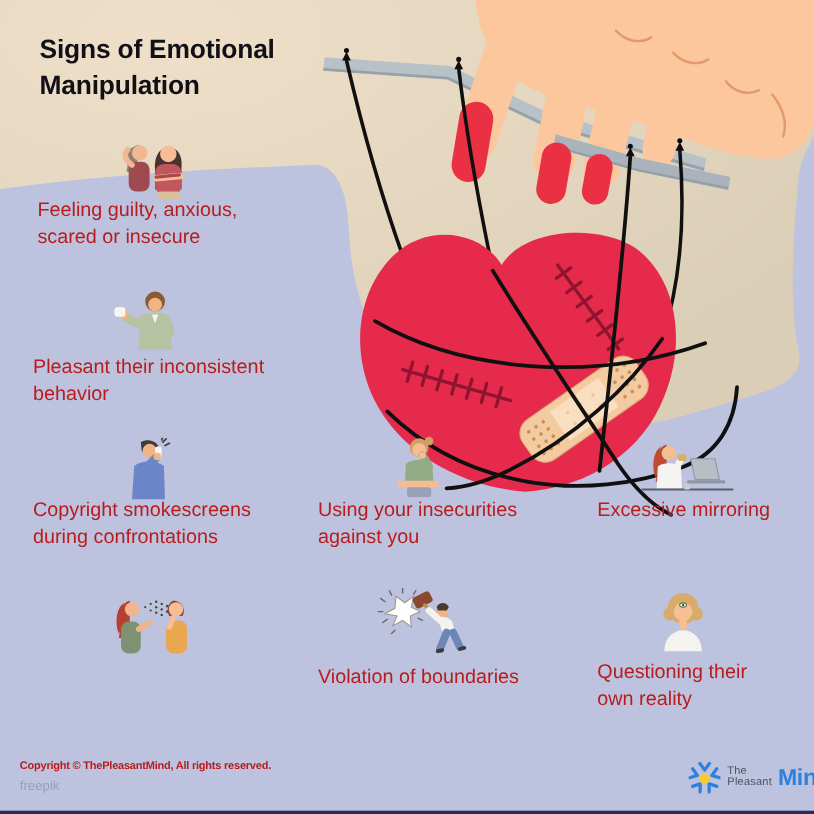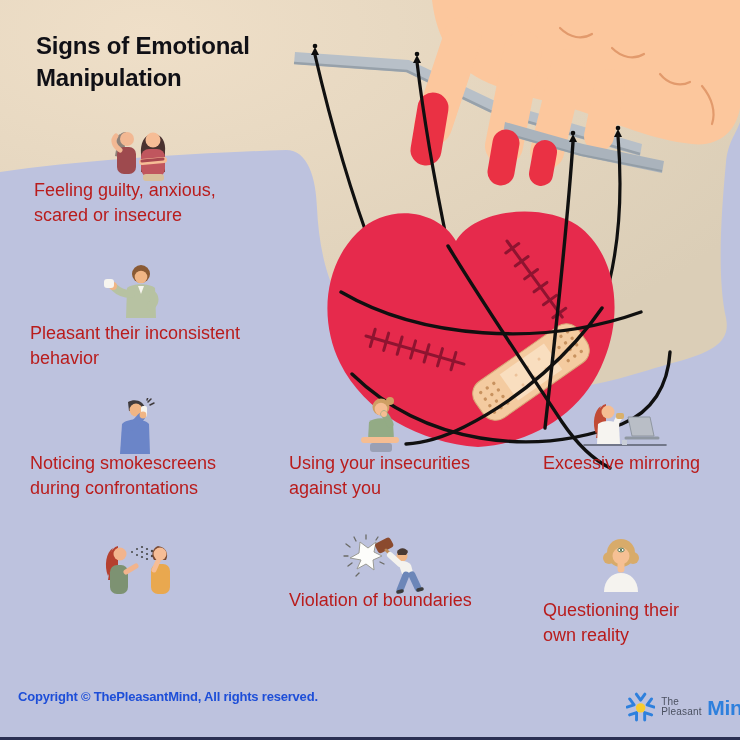--- a/index.html
+++ b/index.html
@@ -7,33 +7,33 @@
   .stage svg{display:block;}
   .hero{position:absolute;left:0;top:0;width:740px;height:740px;}
   .title{position:absolute;left:36px;top:30px;font-weight:800;font-size:24px;line-height:32px;color:#101016;white-space:pre;letter-spacing:-0.2px;}
   .item-label{position:absolute;font-size:18px;line-height:25px;color:#b91c1c;white-space:pre;}
   .lbl-0{left:34px;top:178px;}
   .lbl-1{left:30px;top:321px;}
   .lbl-2{left:30px;top:451px;}
   .lbl-3{left:289px;top:451px;}
   .lbl-4{left:543px;top:451px;}
   .lbl-5{left:30px;top:600px;}
-  .lbl-6{left:289px;top:588px;}
+  .lbl-6{left:289px;top:603px;}
   .lbl-7{left:543px;top:598px;}
   .spot{position:absolute;}
   .i-0{left:100px;top:124px;}
   .i-1{left:100px;top:264px;}
   .i-2{left:104px;top:398px;}
   .i-3{left:96px;top:540px;}
   .i-4{left:350px;top:396px;}
   .i-5{left:340px;top:534px;}
   .i-6{left:578px;top:400px;}
   .i-7{left:590px;top:536px;}
   .footer{position:absolute;left:18px;top:688px;}
-  .copyright{font-weight:700;font-size:13px;line-height:18px;color:#1d4ed8;letter-spacing:-0.2px;}
+  .copyright{font-weight:700;font-size:10px;line-height:18px;color:#b91c1c;letter-spacing:-0.2px;}
   .freepik{font-size:12px;line-height:16px;color:#9aa0b3;}
   .brand{position:absolute;left:626px;top:690px;display:flex;align-items:center;gap:6px;}
   .brand-text{display:flex;line-height:1;}
   .brand-top{font-size:10px;color:#4b5161;letter-spacing:0.2px;margin-bottom:1px;}
   .brand-bottom{font-size:21px;font-weight:800;color:#2e80dd;letter-spacing:-0.3px;}
   .bottom-strip{position:absolute;left:0;bottom:0;width:740px;height:3px;background:#2a2f52;}
 </style>
 </head>
 <body>
 
@@ -298,31 +298,32 @@
     <ellipse cx="31" cy="14" rx="3.2" ry="1.9" fill="#ffffff" stroke="#5a7a52" stroke-width="1"></ellipse>
     <circle cx="31" cy="14" r="1.1" fill="#3f5c3a"></circle>
     <path d="M31,29 L31,33" stroke="#f6c094" stroke-width="7" stroke-linecap="round"></path>
     <path d="M14,56 C14,44 22,37 31,37 C40,37 48,44 48,56 Z" fill="#f5f3ef"></path>
   </svg>
 
   <div class="item-label lbl-0">Feeling guilty, anxious,
 scared or insecure</div>
   <div class="item-label lbl-1">Pleasant their inconsistent
 behavior</div>
-  <div class="item-label lbl-2">Noticing smokescreens
+  <div class="item-label lbl-2">Copyright smokescreens
 during confrontations</div>
   <div class="item-label lbl-3">Using your insecurities
 against you</div>
   <div class="item-label lbl-4">Excessive mirroring</div>
   <div class="item-label lbl-6">Violation of boundaries</div>
   <div class="item-label lbl-7">Questioning their
 own reality</div>
 
   <div class="footer">
     <div class="copyright">Copyright © ThePleasantMind, All rights reserved.</div>
+    <div class="freepik">freepik</div>
   </div>
 
   <div class="brand">
     <svg width="34" height="34" viewBox="-17 -17 34 34">
       <g fill="none" stroke="#2e80dd" stroke-width="3.4" stroke-linecap="round" stroke-linejoin="round">
         <g>
             <path d="M-5,-15 L0,-8 L5,-15"></path>
           </g>
         <g transform="rotate(72)">
             <path d="M-5,-15 L0,-8 L5,-15"></path>

